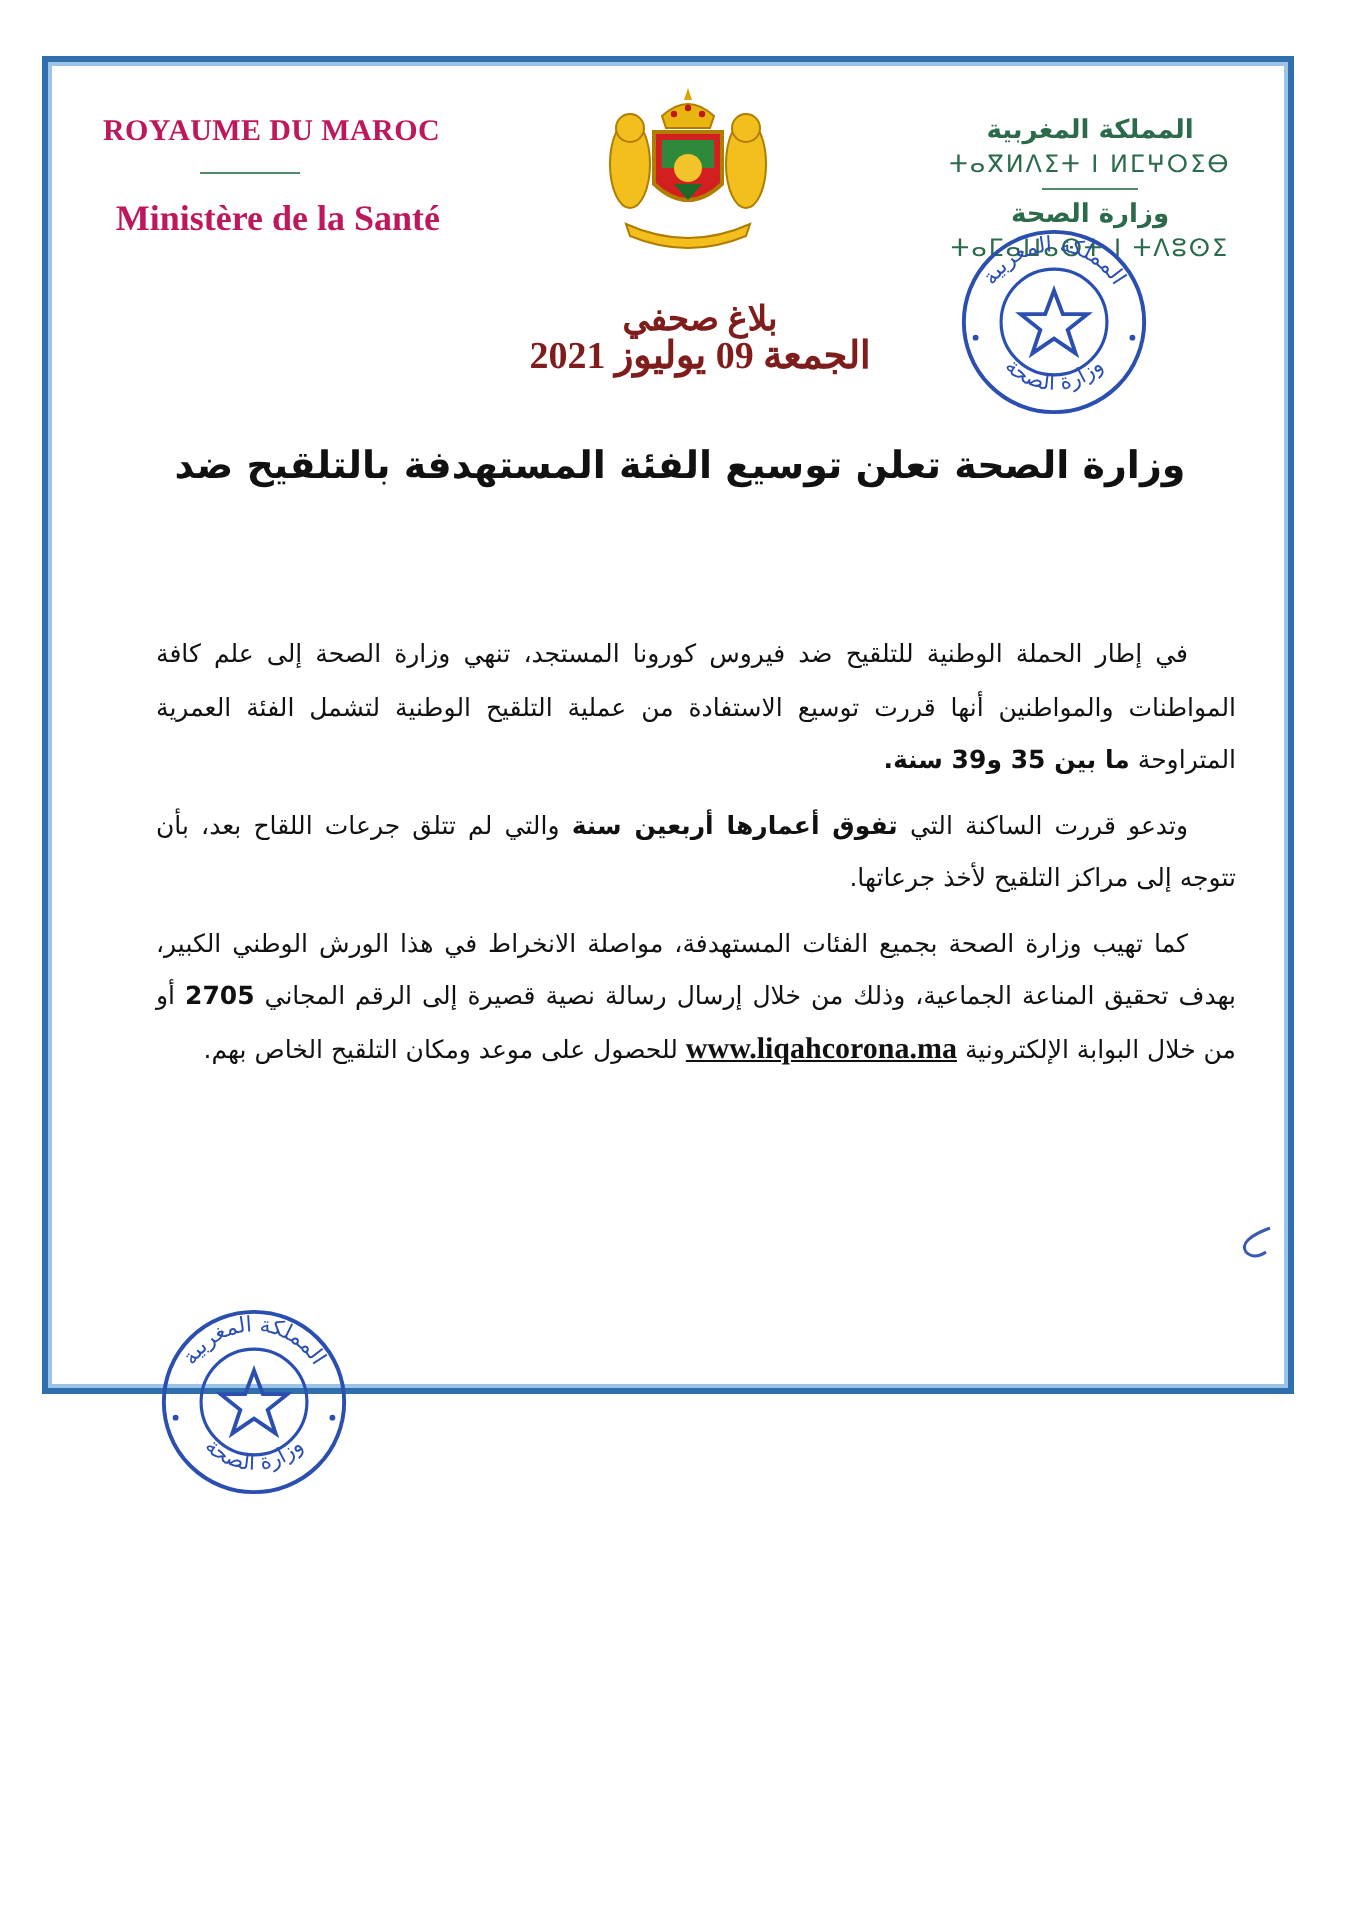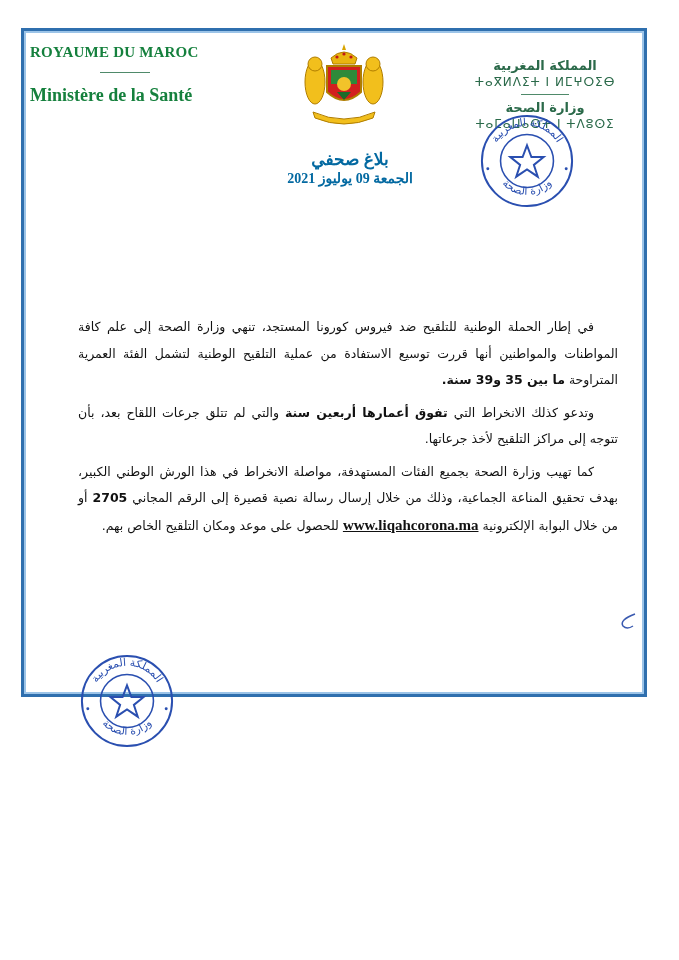--- a/index.html
+++ b/index.html
@@ -2,35 +2,35 @@
 <html><head>
 <meta charset="utf-8">
 <style>
   html, body { margin:0; padding:0; background:#ffffff; }
   body { width:679px; height:960px; position:relative; overflow:hidden; font-family:"Liberation Serif", serif; }
   .frame {
     position:absolute; left:21px; top:28px; width:626px; height:669px;
     border:3px solid #2f6fae; box-shadow: inset 0 0 0 2px #9cc4e8;
     box-sizing:border-box;
   }
-  .hdr-left { position:absolute; left:30px; top:44px; width:190px; text-align:left; color:#15803d; }
+  .hdr-left { position:absolute; left:30px; top:58px; width:190px; text-align:right; color:#be185d; }
   .hdr-left .k { font-weight:bold; font-size:15px; letter-spacing:0.2px; }
   .hdr-left .rule { width:50px; height:1px; background:#4f8a6a; margin:11px auto 12px; }
   .hdr-left .m { font-weight:bold; font-size:18px; }
   .emblem { position:absolute; left:301px; top:40px; width:86px; height:88px; }
   .hdr-right { position:absolute; left:465px; top:58px; width:160px; text-align:center; color:#2b6a4a; font-family:"DejaVu Sans", sans-serif; }
   .hdr-right .ar { font-size:13px; font-weight:bold; direction:rtl; }
   .hdr-right .tf { font-size:12px; letter-spacing:1px; margin-top:2px; }
   .hdr-right .rule { width:48px; height:1px; background:#4f8a6a; margin:5px auto 5px; }
   .stamp { position:absolute; }
   .stamp1 { left:478px; top:112px; width:98px; height:98px; }
   .stamp2 { left:78px; top:652px; width:98px; height:98px; }
-  .center-hdr { position:absolute; left:200px; top:150px; width:300px; text-align:center; direction:rtl; font-weight:bold; color:#0369a1; font-family:"Liberation Serif", serif; }
+  .center-hdr { position:absolute; left:200px; top:150px; width:300px; text-align:center; direction:rtl; font-weight:bold; color:#7f1d1d; font-family:"Liberation Serif", serif; }
   .center-hdr .t { font-size:17px; line-height:20px; }
-  .center-hdr .d { font-size:14px; line-height:18px; }
+  .center-hdr .d { font-size:19px; line-height:18px; }
   .title { position:absolute; left:60px; top:218px; width:560px; direction:rtl; text-align:center; font-family:"DejaVu Sans", sans-serif; font-weight:bold; font-size:19px; line-height:30px; color:#111; }
   .body { position:absolute; left:62px; top:314px; width:556px; direction:rtl; text-align:justify; font-family:"DejaVu Sans", sans-serif; font-size:12.5px; line-height:26.5px; color:#111; }
   .body p { margin:0 0 6px 16px; text-indent:24px; }
   .body b { font-weight:bold; }
   .body a { color:#111; font-family:"Liberation Serif", serif; font-weight:bold; font-size:15px; text-decoration:underline; }
   .sig { position:absolute; left:613px; top:612px; width:26px; height:20px; }
 </style>
 </head>
 <body>
 
@@ -78,25 +78,26 @@
   <path id="arcB1" d="M18 62 A34 34 0 0 0 82 62" fill="none"></path>
   <text font-size="11" fill="#2a4fb0" font-family="DejaVu Sans, sans-serif"><textPath href="#arcB1" startOffset="50%" text-anchor="middle">وزارة الصحة</textPath></text>
 </svg>
 
 <div class="center-hdr">
   <div class="t">بلاغ صحفي</div>
   <div class="d">الجمعة 09 يوليوز 2021</div>
 </div>
 
 <div class="title">
+  <div>وزارة الصحة تعلن توسيع الفئة المستهدفة بالتلقيح ضد</div>
 </div>
 
 <div class="body">
   <p><span>في إطار الحملة الوطنية للتلقيح ضد فيروس كورونا المستجد، تنهي وزارة الصحة إلى علم كافة المواطنات والمواطنين أنها قررت توسيع الاستفادة من عملية التلقيح الوطنية لتشمل الفئة العمرية المتراوحة </span><b>ما بين 35 و39 سنة.</b></p>
-  <p><span>وتدعو كذلك الانخراط التي </span><b>تفوق أعمارها أربعين سنة</b><span> والتي لم تتلق جرعات اللقاح بعد، بأن تتوجه إلى مراكز التلقيح لأخذ جرعاتها.</span></p>
+  <p><span>وتدعو قررت الساكنة التي </span><b>تفوق أعمارها أربعين سنة</b><span> والتي لم تتلق جرعات اللقاح بعد، بأن تتوجه إلى مراكز التلقيح لأخذ جرعاتها.</span></p>
   <p><span>كما تهيب وزارة الصحة بجميع الفئات المستهدفة، مواصلة الانخراط في هذا الورش الوطني الكبير، بهدف تحقيق المناعة الجماعية، وذلك من خلال إرسال رسالة نصية قصيرة إلى الرقم المجاني </span><b>2705</b><span> أو من خلال البوابة الإلكترونية </span><a>www.liqahcorona.ma</a><span> للحصول على موعد ومكان التلقيح الخاص بهم.</span></p>
 </div>
 
 <svg class="sig" viewBox="0 0 26 20">
   <path d="M22 2 Q6 8 10 14 Q14 18 20 14" fill="none" stroke="#3a5ab0" stroke-width="1.5"></path>
 </svg>
 
 <svg class="stamp stamp2" viewBox="0 0 100 100">
   <circle cx="50" cy="50" r="46" fill="none" stroke="#2a4fb0" stroke-width="2"></circle>
   <circle cx="50" cy="50" r="27" fill="none" stroke="#2a4fb0" stroke-width="1.6"></circle>

